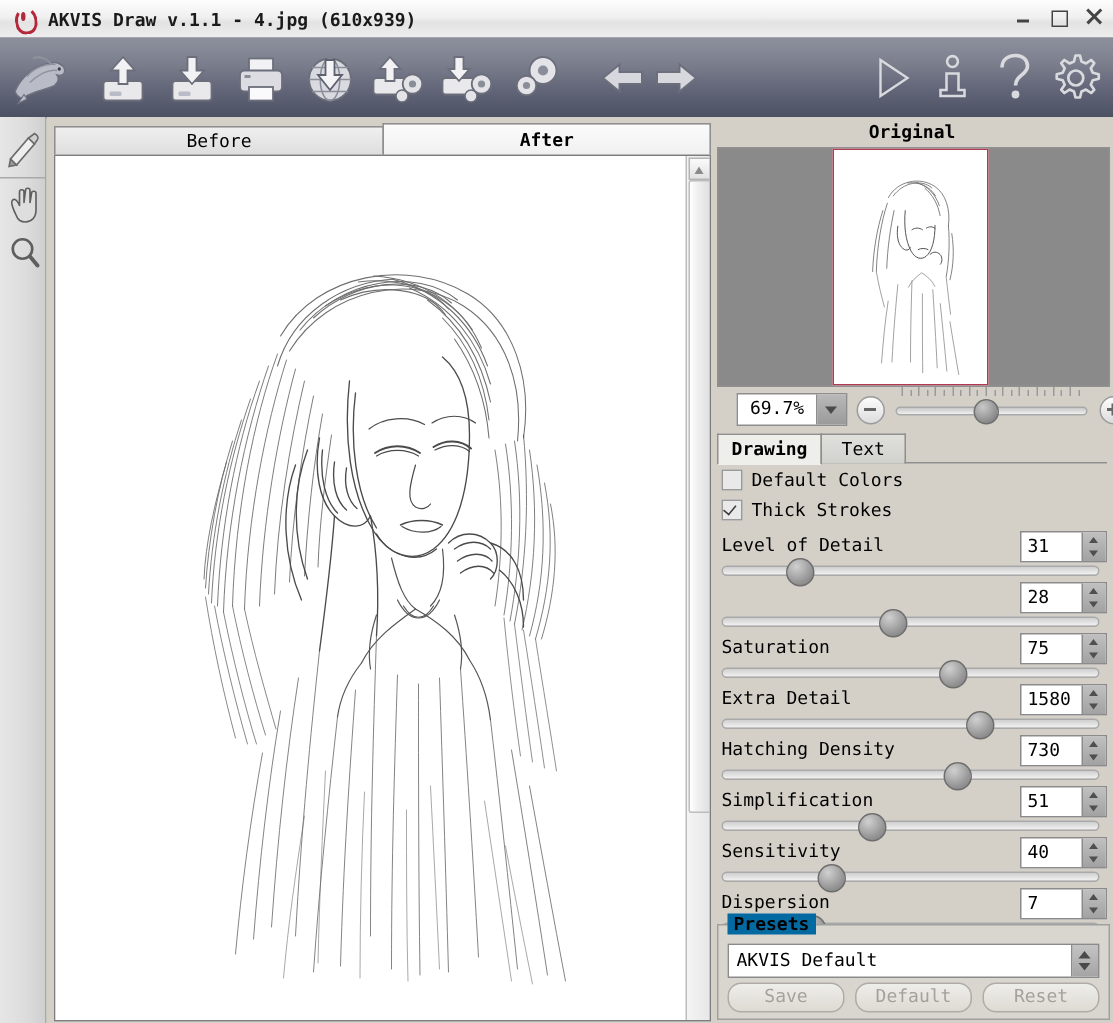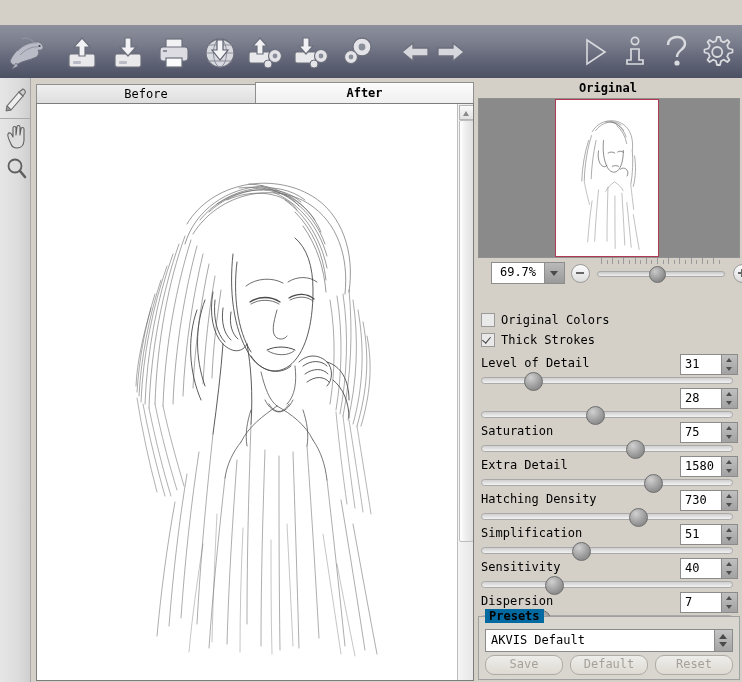--- a/index.html
+++ b/index.html
@@ -230,20 +230,32 @@
     background:linear-gradient(to bottom,#ededea,#dedad3);border:1px solid #b0aca5;
     font-family:"DejaVu Sans Mono","Liberation Mono",monospace;font-size:12px;
     color:#a5a19a;text-align:center;line-height:17px;cursor:default;
   }
 </style>
 </head>
 <body>
 
 <div class="app">
 
+  <div class="titlebar">
+    <div class="app-icon">
+      <div class="flame"></div>
+        <div class="flame2"></div>
+    </div>
+    <div class="title-text">AKVIS Draw v.1.1 - 4.jpg (610x939)</div>
+    <div class="wctrls">
+      <div class="wbtn min"></div>
+      <div class="wbtn max"></div>
+      <div class="wbtn close"></div>
+    </div>
+  </div>
 
   <div class="toolbar">
 
     <div class="tb-icon" style="left:4px;">
       <svg class="svgicon" viewBox="0 0 44 42">
         <path d="M6 30 C10 20 20 12 30 11 C34 10 38 12 39 15 C40 18 37 20 34 19 C36 22 34 26 30 27 C26 29 18 30 12 34 C10 35 7 33 6 30 Z" fill="#b9bcc6" stroke="#6e7280" stroke-width="1"></path>
         <path d="M14 20 C18 15 26 11 33 12" fill="none" stroke="#8f939e" stroke-width="1"></path>
         <path d="M16 24 C21 19 28 15 34 16" fill="none" stroke="#8f939e" stroke-width="1"></path>
         <path d="M30 12 C28 8 22 6 18 8" fill="none" stroke="#8f939e" stroke-width="1.2"></path>
         <circle cx="35.5" cy="15" r="1.1" fill="#3b3e4c"></circle>
@@ -608,24 +620,28 @@
             <div class="ztick" style="left: 110.4px; height: 4px; top: 4px;"></div>
             <div class="ztick" style="left: 116px; height: 6px; top: 2px;"></div>
             <div class="ztick" style="left: 121.6px; height: 4px; top: 4px;"></div>
           </div>
         <div class="ztrack"></div>
         <div class="zthumb" style="left:52px;"></div>
       </div>
       <div class="rndbtn plus" style="left:242px;"></div>
     </div>
 
+    <div class="settabs">
+      <div class="stab drawing">Drawing</div>
+      <div class="stab text">Text</div>
+    </div>
 
     <div class="chkrow" style="top:234px;">
       <div class="chkbox"></div>
-      <div class="chklabel">Original Colors</div>
+      <div class="chklabel">Default Colors</div>
     </div>
     <div class="chkrow" style="top:254px;">
       <div class="chkbox checked"></div>
       <div class="chklabel">Thick Strokes</div>
     </div>
 
     <div class="param" style="top:277px;">
       <div class="plabel">Level of Detail</div>
       <div class="spin">
         <div class="spinval">31</div>

